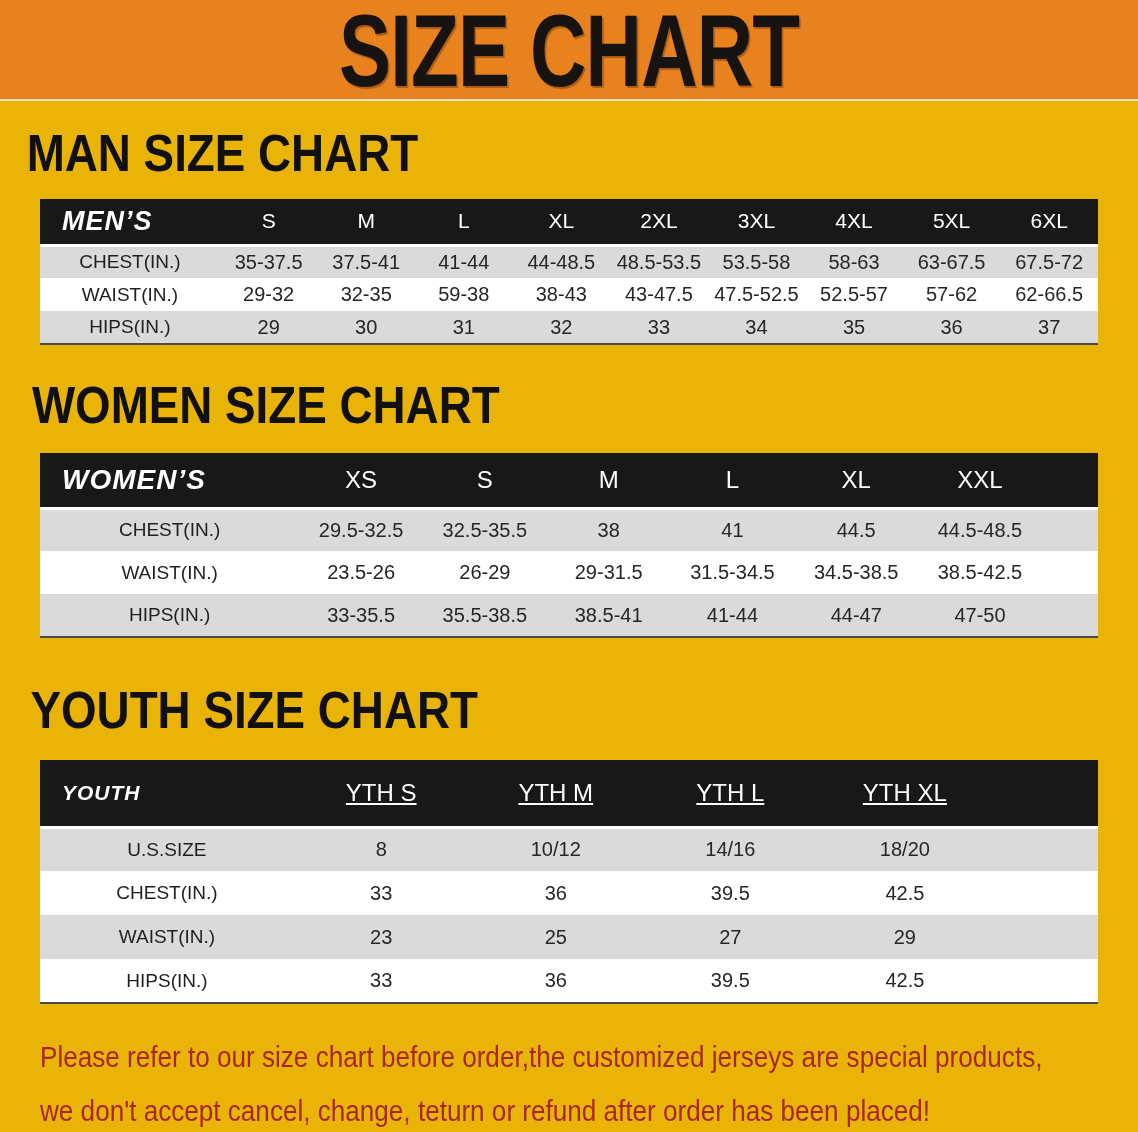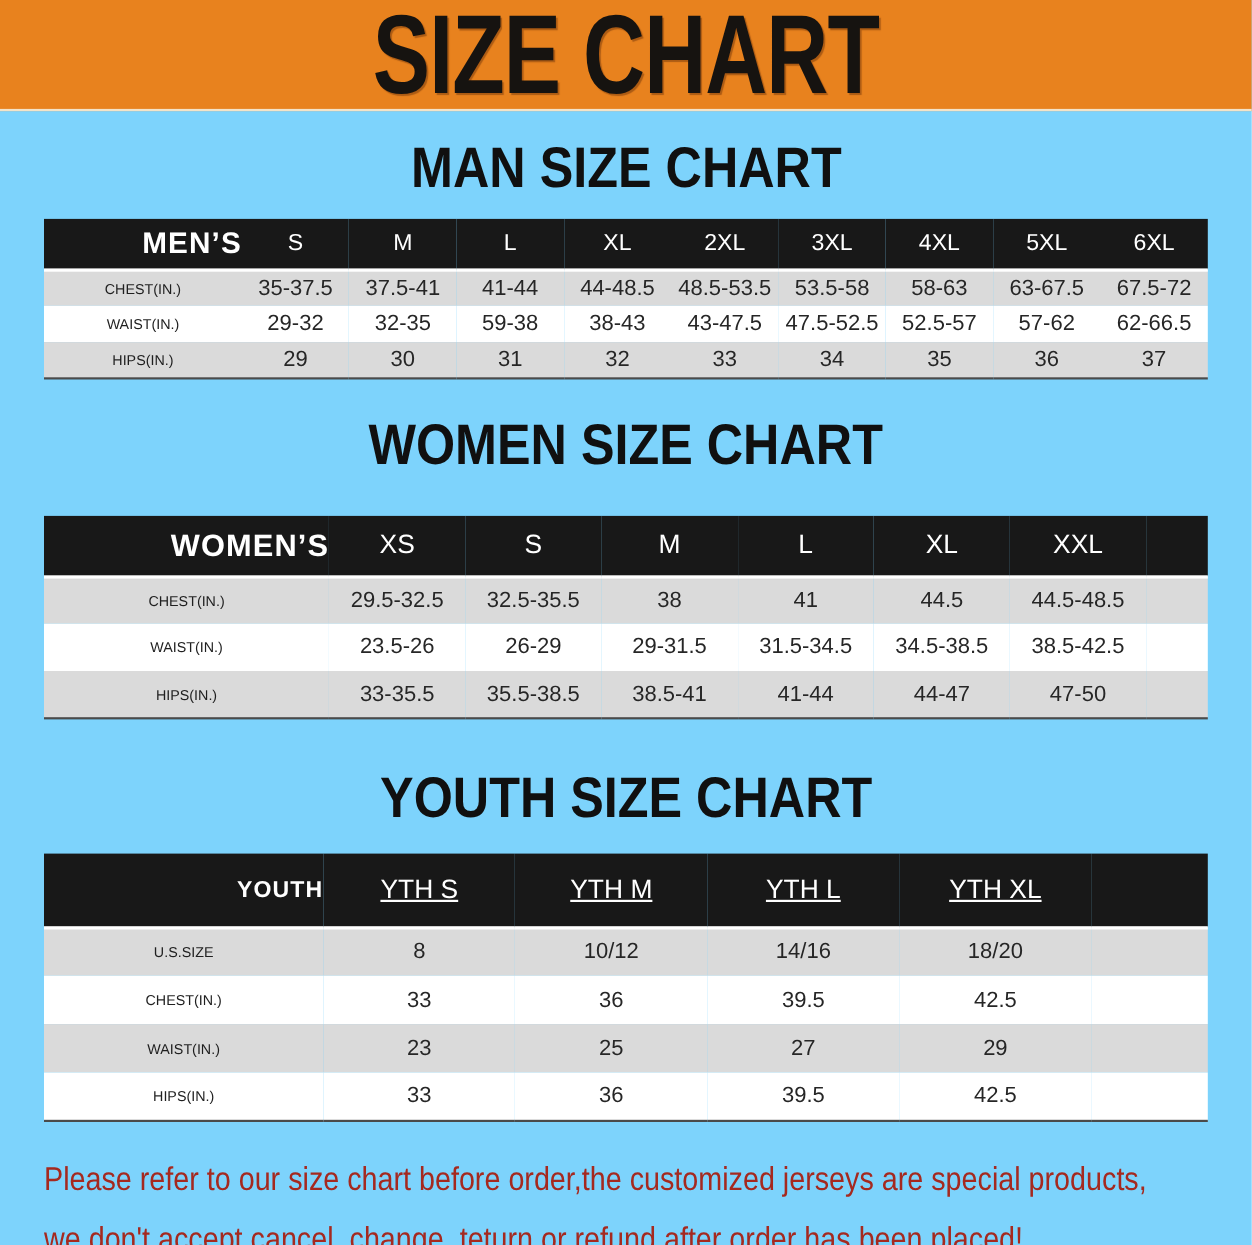--- a/index.html
+++ b/index.html
@@ -3,21 +3,21 @@
 <meta charset="utf-8">
 <style>
   * { margin: 0; padding: 0; box-sizing: border-box; }
   html, body { background: #ffffff; }
   body {
     width: 1138px;
     height: 1132px;
     font-family: "Liberation Sans", sans-serif;
     overflow: hidden;
   }
-  .page { width: 1138px; height: 1132px; background: #7dd3fc; }
+  .page { width: 1138px; height: 1132px; background: #eab308; }
 
   
   .banner {
     width: 100%;
     height: 101px;
     background: #E8821E;
     display: flex;
     align-items: center;
     justify-content: center;
     border-bottom: 2px solid #f3e3c8;
@@ -30,75 +30,75 @@
     display: inline-block;
     transform: scaleX(0.78) scaleY(1.02);
     transform-origin: center;
     white-space: nowrap;
     text-shadow: 2px 2px 1px rgba(60,20,0,0.35);
     line-height: 1;
   }
 
   
   .section-heading {
-    text-align: center;
     line-height: 1;
   }
   .heading-men   { margin-top: 26px; }
   .heading-women { margin-top: 34px; }
   .heading-youth { margin-top: 46px; }
   .section-heading .condensed {
     display: inline-block;
     font-size: 52px;
     font-weight: 700;
     color: #101010;
     transform: scaleX(0.88);
     transform-origin: center;
     white-space: nowrap;
     letter-spacing: 0px;
   }
 
   
   .table-wrap { padding: 0 40px; }
   .table-wrap.men   { margin-top: 20px; }
-  .table-wrap.women { margin-top: 38px; }
+  .table-wrap.women { margin-top: 22px; }
   .table-wrap.youth { margin-top: 24px; }
 
   table.size-table {
     width: 100%;
     border-collapse: collapse;
     table-layout: fixed;
     border-bottom: 2px solid #4a4a4a;
   }
   table.size-table thead th {
     background: #181818;
     color: #ffffff;
     vertical-align: middle;
   }
   table.size-table thead tr { border-bottom: 3px solid #ffffff; }
   table.size-table th.corner {
-    text-align: right;
+    text-align: left;
     padding-left: 22px;
     font-weight: 700;
     letter-spacing: 1px;
+    font-style: italic;
   }
   table.size-table th.size-col {
     font-weight: 400;
     text-align: center;
   }
   table.size-table tbody tr:nth-child(odd)  { background: #DADADA; }
   table.size-table tbody tr:nth-child(even) { background: #FFFFFF; }
   table.size-table tbody td, table.size-table tbody th {
     text-align: center;
     vertical-align: middle;
     color: #262626;
     font-weight: 400;
   }
   table.size-table td.row-label {
-    font-size: 13px;
+    font-size: 19px;
     color: #1f1f1f;
   }
   table.size-table td.value { font-size: 20px; }
 
   
   .tbl-men thead th { height: 46px; }
   .tbl-men th.corner { font-size: 27px; width: 17%; }
   .tbl-men th.size-col { font-size: 21px; width: calc(83% / 9); }
   .tbl-men tbody td { height: 33px; }
 

